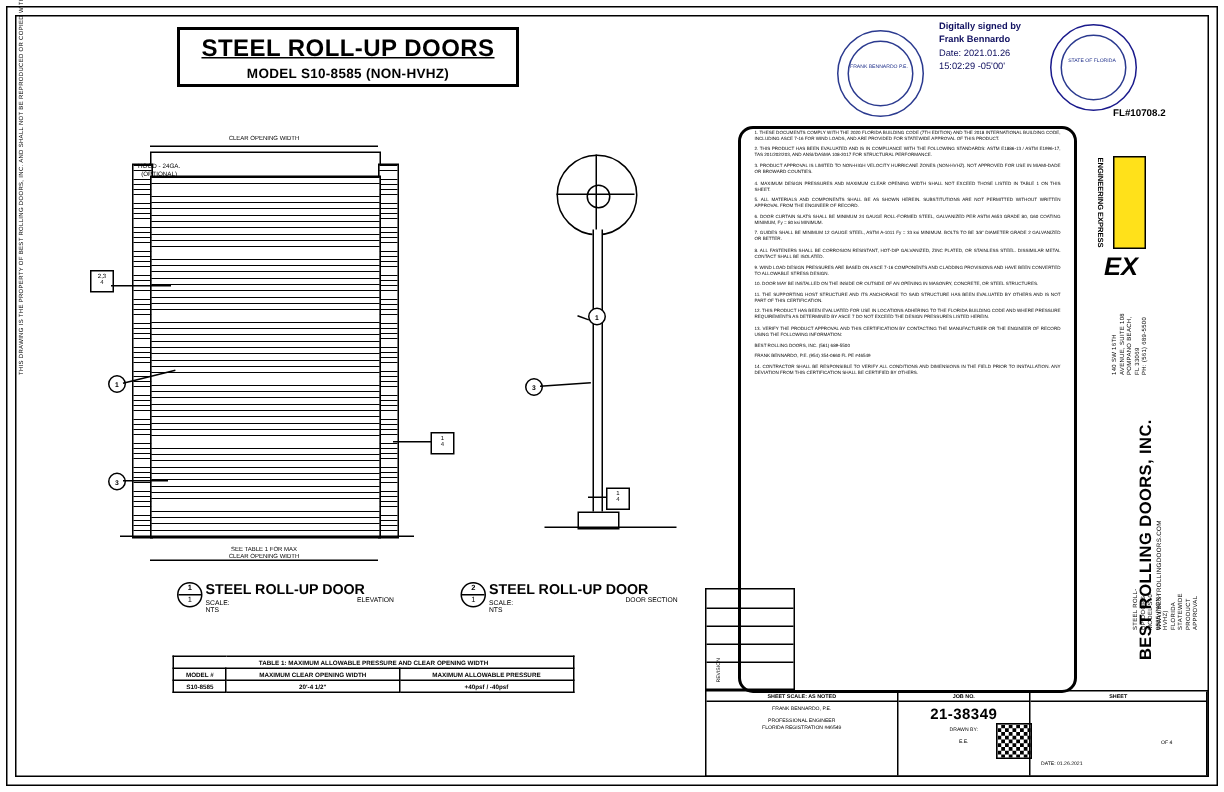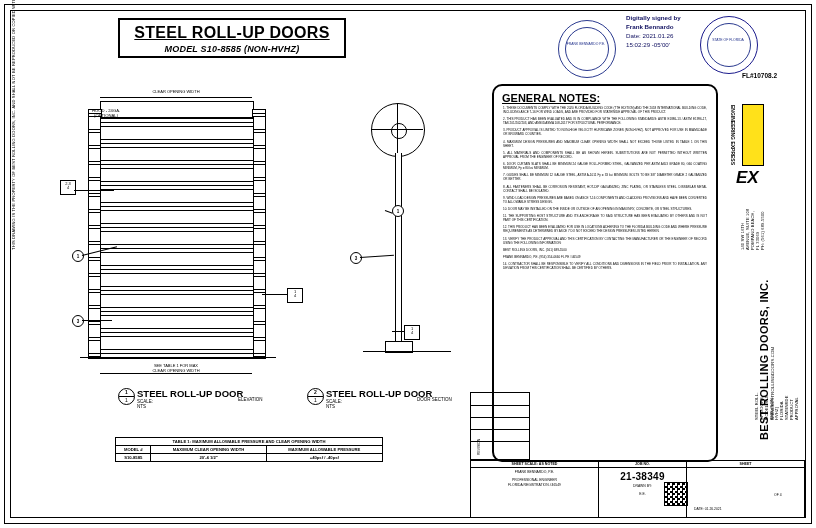--- a/index.html
+++ b/index.html
@@ -10,21 +10,21 @@
   .bdr-inner{position:absolute;left:10px;top:10px;width:796px;height:508px;border:1px solid #000;box-sizing:border-box;}
 
   
   .vstrip{position:absolute;left:11px;top:250px;width:240px;transform:rotate(-90deg);transform-origin:left top;
           font-size:4px;letter-spacing:.2px;white-space:nowrap;}
 
   
   .titlebox{position:absolute;left:118px;top:18px;width:228px;height:40px;border:2px solid #000;box-sizing:border-box;
             background:#fff;text-align:center;}
   .titlebox .t1{font-size:16px;font-weight:bold;letter-spacing:.3px;margin-top:4px;text-decoration:underline;}
-  .titlebox .t2{font-size:9px;font-weight:bold;letter-spacing:.2px;margin-top:2px;font-style:italic;}
+  .titlebox .t2{font-size:9px;font-weight:bold;letter-spacing:.2px;margin-top:2px;}
 
   
   .elev-wrap{position:absolute;left:78px;top:95px;width:205px;height:265px;}
   .door{position:absolute;left:22px;top:22px;width:152px;height:240px;border:1.2px solid #000;background:
      repeating-linear-gradient(to bottom,#000 0px,#000 .6px,#fff .6px,#fff 4.2px);}
   .jamb-l{position:absolute;left:10px;top:14px;width:12px;height:248px;border:1px solid #000;background:
      repeating-linear-gradient(to bottom,#000 0px,#000 .5px,#fff .5px,#fff 3.2px);}
   .jamb-r{position:absolute;left:174px;top:14px;width:12px;height:248px;border:1px solid #000;background:
      repeating-linear-gradient(to bottom,#000 0px,#000 .5px,#fff .5px,#fff 3.2px);}
   .hood{position:absolute;left:22px;top:6px;width:152px;height:16px;border:1px solid #000;background:#fff;}
@@ -228,21 +228,20 @@
     </tr>
     <tr>
       <td>S10-8585</td>
       <td>20'-4 1/2"</td>
       <td>+40psf / -40psf</td>
     </tr>
   </tbody>
     </table>
 
   <div class="gn">
-    <h2>GENERAL NOTES:</h2>
     <div class="body" id="notes-body">
         <p>1.  THESE DOCUMENTS COMPLY WITH THE 2020 FLORIDA BUILDING CODE (7TH EDITION) AND THE 2018 INTERNATIONAL BUILDING CODE, INCLUDING ASCE 7-16 FOR WIND LOADS, AND ARE PROVIDED FOR STATEWIDE APPROVAL OF THIS PRODUCT.</p>
         <p>2.  THIS PRODUCT HAS BEEN EVALUATED AND IS IN COMPLIANCE WITH THE FOLLOWING STANDARDS: ASTM E1886-13 / ASTM E1996-17, TAS 201/202/203, AND ANSI/DASMA 108-2017 FOR STRUCTURAL PERFORMANCE.</p>
         <p>3.  PRODUCT APPROVAL IS LIMITED TO NON-HIGH VELOCITY HURRICANE ZONES (NON-HVHZ). NOT APPROVED FOR USE IN MIAMI-DADE OR BROWARD COUNTIES.</p>
         <p>4.  MAXIMUM DESIGN PRESSURES AND MAXIMUM CLEAR OPENING WIDTH SHALL NOT EXCEED THOSE LISTED IN TABLE 1 ON THIS SHEET.</p>
         <p>5.  ALL MATERIALS AND COMPONENTS SHALL BE AS SHOWN HEREIN. SUBSTITUTIONS ARE NOT PERMITTED WITHOUT WRITTEN APPROVAL FROM THE ENGINEER OF RECORD.</p>
         <p>6.  DOOR CURTAIN SLATS SHALL BE MINIMUM 24 GAUGE ROLL-FORMED STEEL, GALVANIZED PER ASTM A653 GRADE 80, G60 COATING MINIMUM, Fy = 80 ksi MINIMUM.</p>
         <p>7.  GUIDES SHALL BE MINIMUM 12 GAUGE STEEL, ASTM A-1011 Fy = 33 ksi MINIMUM. BOLTS TO BE 3/8" DIAMETER GRADE 2 GALVANIZED OR BETTER.</p>
         <p>8.  ALL FASTENERS SHALL BE CORROSION RESISTANT, HOT-DIP GALVANIZED, ZINC PLATED, OR STAINLESS STEEL. DISSIMILAR METAL CONTACT SHALL BE ISOLATED.</p>
         <p>9.  WIND LOAD DESIGN PRESSURES ARE BASED ON ASCE 7-16 COMPONENTS AND CLADDING PROVISIONS AND HAVE BEEN CONVERTED TO ALLOWABLE STRESS DESIGN.</p>

